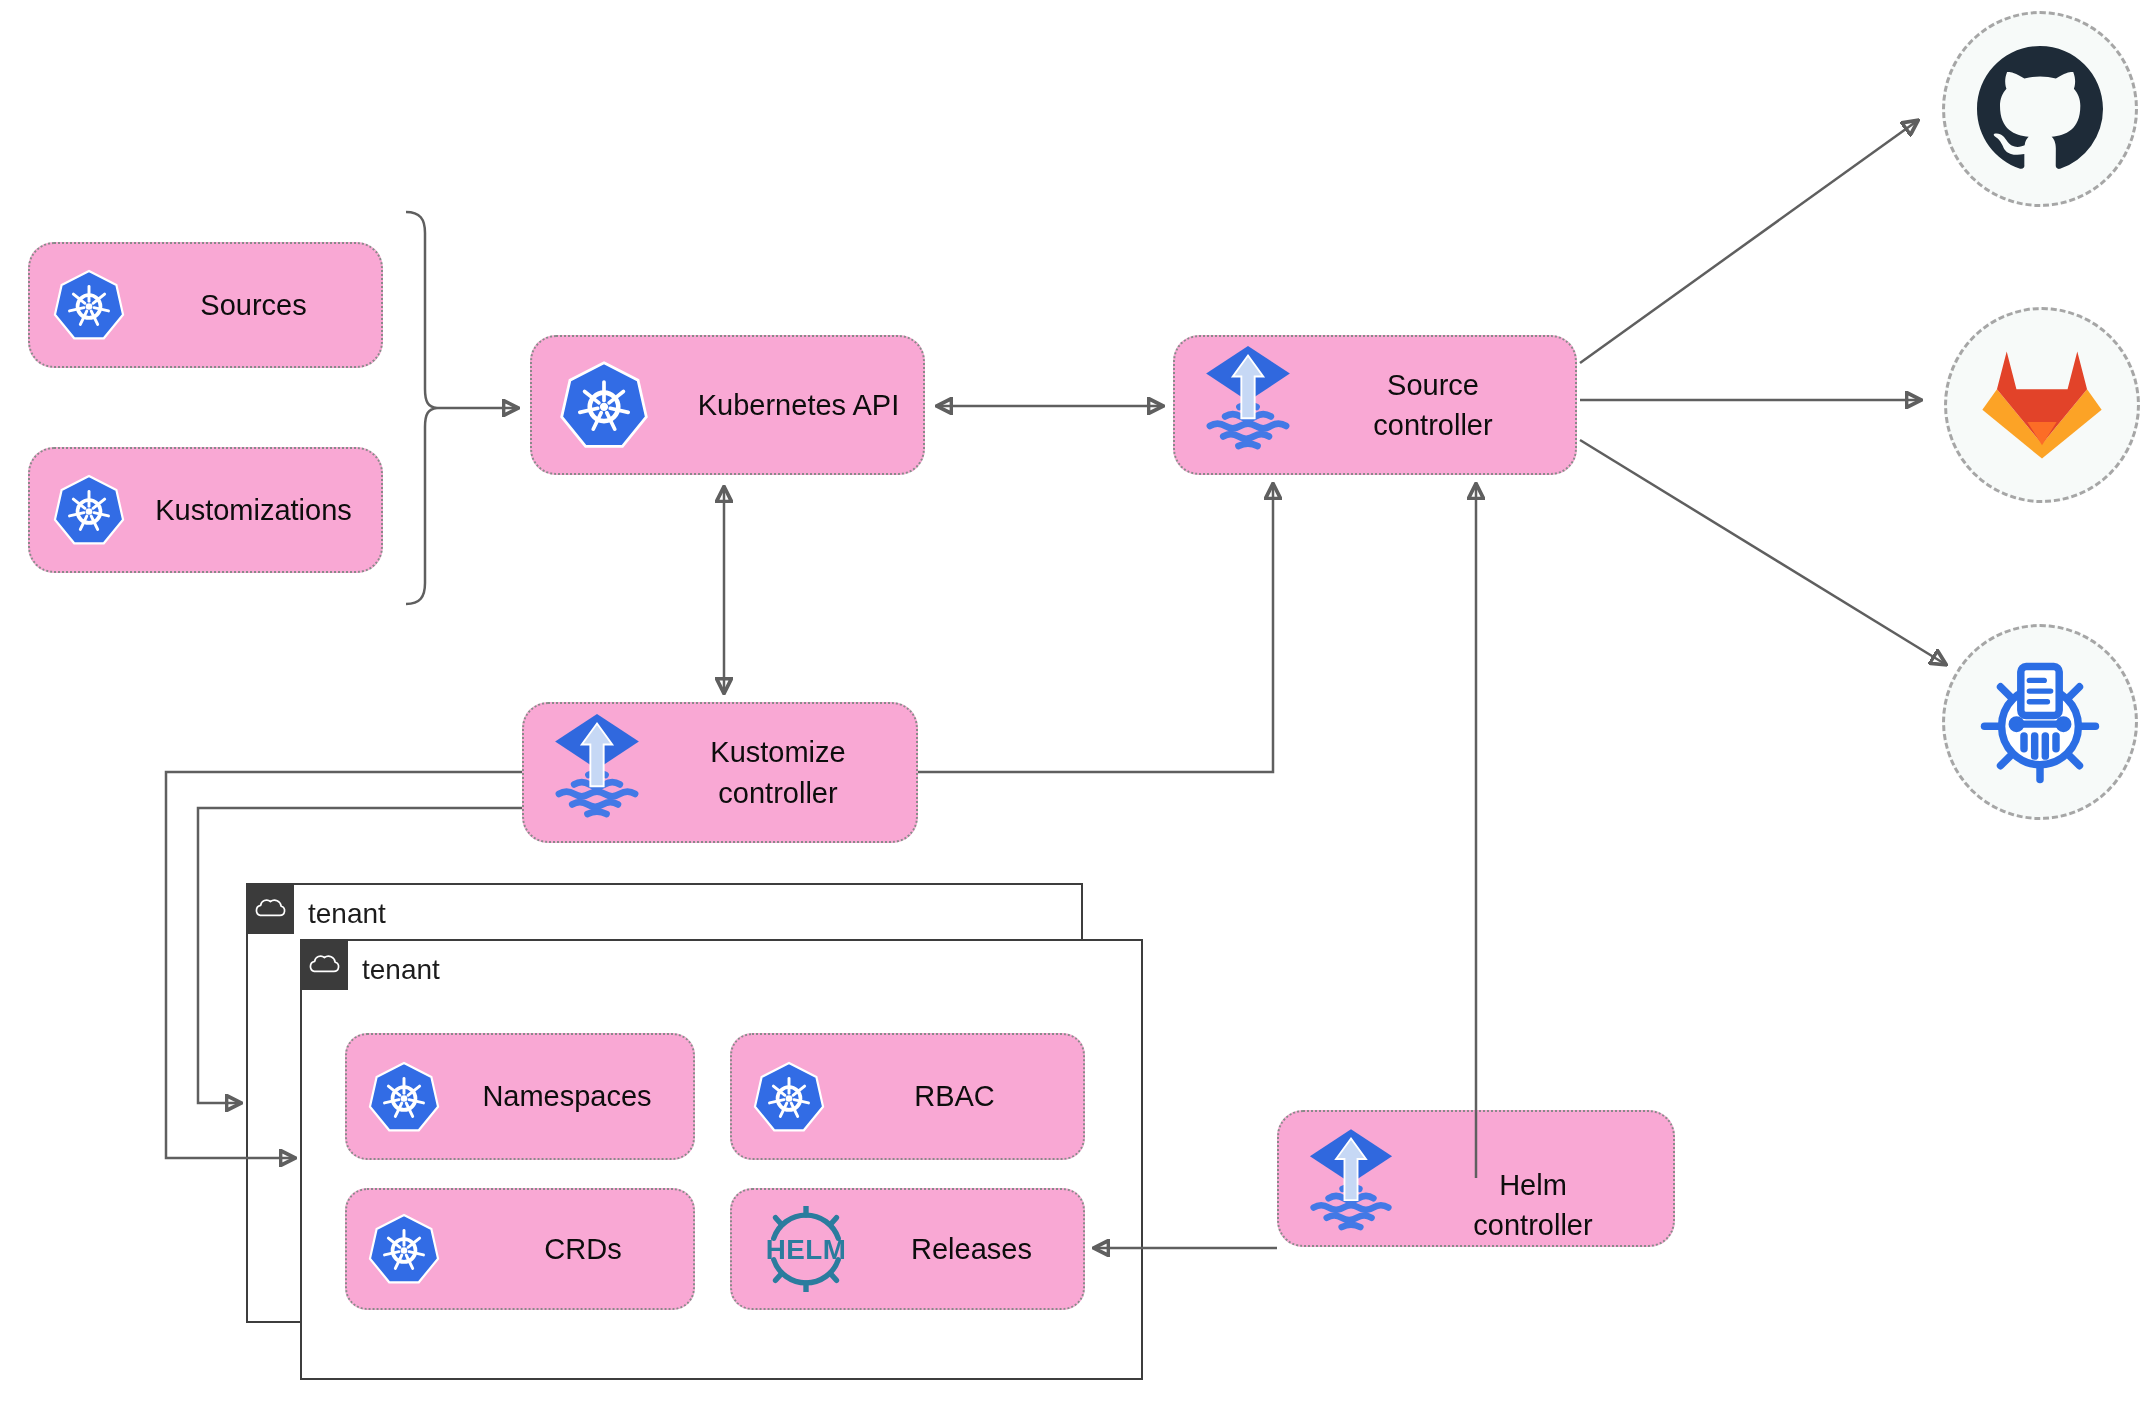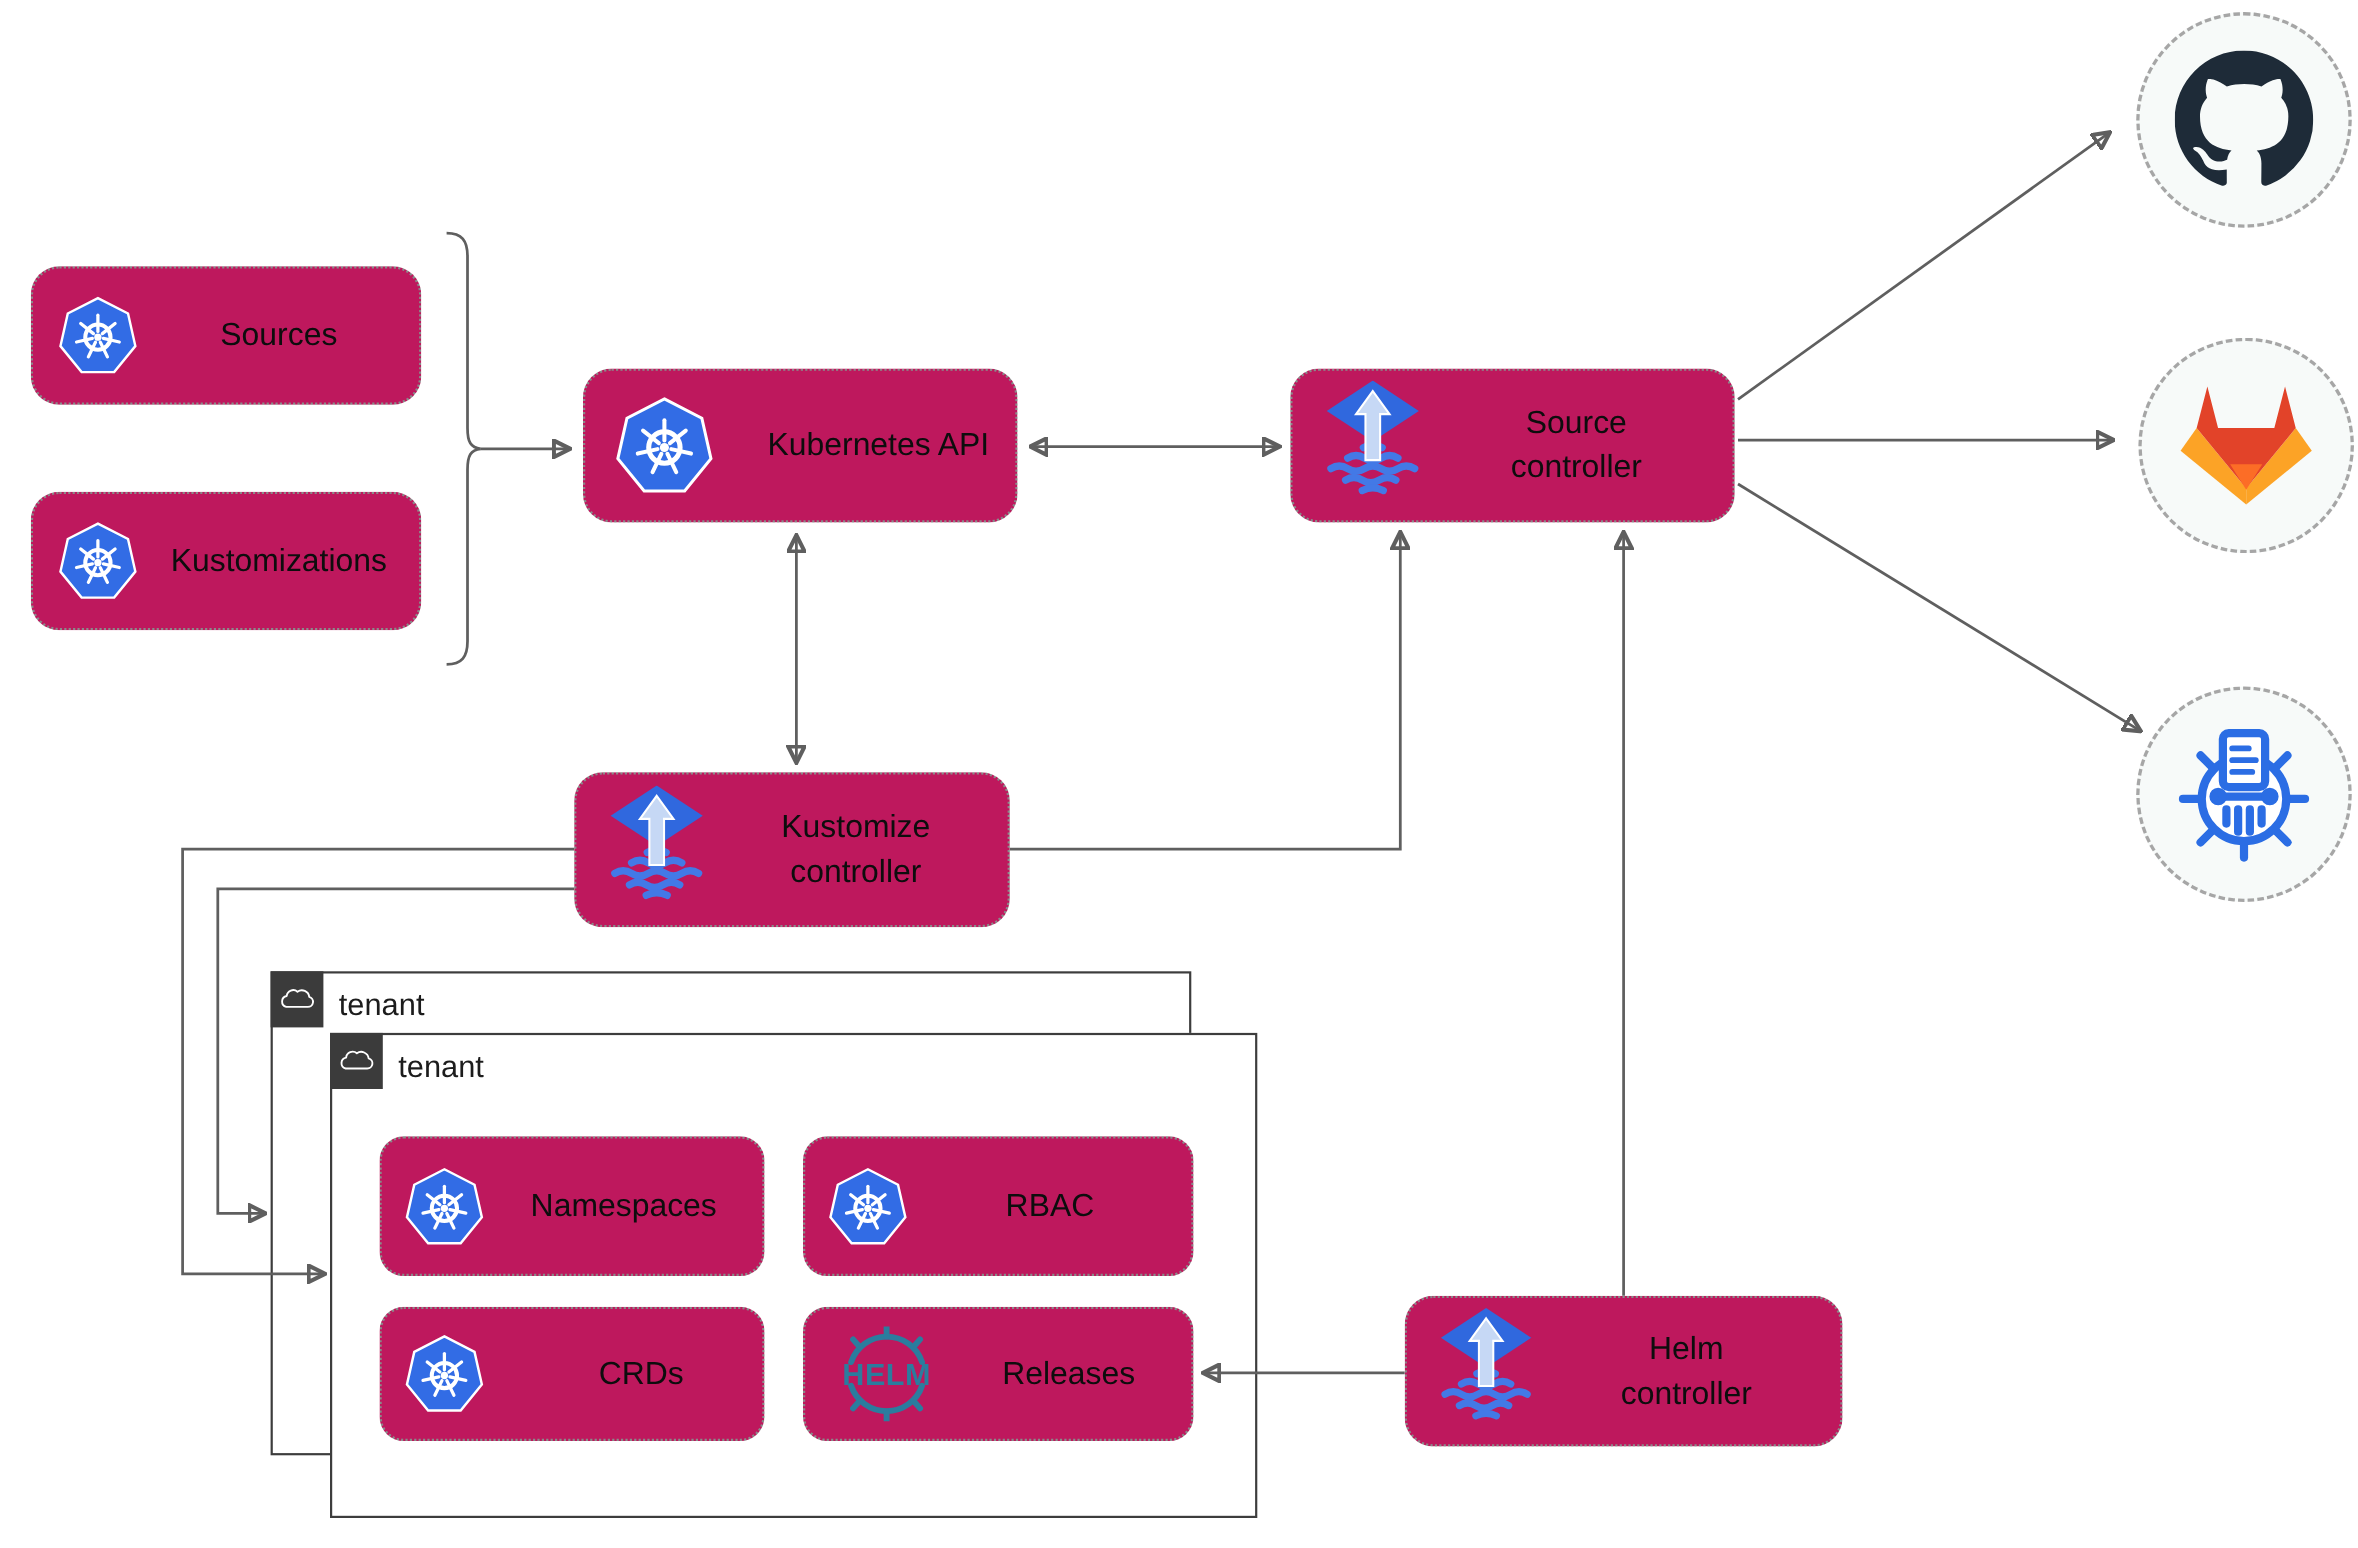--- a/index.html
+++ b/index.html
@@ -1,20 +1,20 @@
 <!DOCTYPE html>
 <html><head>
 <meta charset="utf-8">
 <style>
   html,body{margin:0;padding:0;background:#ffffff;}
   .canvas{position:relative;width:2144px;height:1407px;background:#fff;
           font-family:"Liberation Sans", sans-serif;overflow:hidden;}
 
   
-  .node{position:absolute;background:#be185d;border:2px dotted #8a8a8a;border-radius:26px;
+  .node{position:absolute;background:#f9a8d4;border:2px dotted #8a8a8a;border-radius:26px;
         display:flex;align-items:center;box-sizing:border-box;z-index:3;}
   .node .icon{flex:0 0 auto;display:flex;align-items:center;justify-content:center;}
   .node .label{flex:1;text-align:center;font-size:29px;color:#0d0d0d;line-height:1.38;}
   .node .label span{display:inline-block;}
   .node .label.wrap2 span{max-width:180px;}
 
   
   .tenant-box{position:absolute;background:#ffffff;border:2px solid #3d3d3d;box-sizing:border-box;}
   .tenant-tab{position:absolute;left:-2px;top:-2px;width:48px;height:51px;background:#3b3b3b;
               display:flex;align-items:center;justify-content:center;}
@@ -147,21 +147,21 @@
           <path d="M5,84 q8,-5 16,0 t16,0 t16,0 t16,0 t16,0"></path>
           <path d="M19,95 q8,-5 16,0 t16,0 t16,0"></path>
           <path d="M35,105 q10,-5 20,0"></path>
         </g>
         <path d="M45,10 L61,32 L52,32 L52,76 L38,76 L38,32 L29,32 Z" fill="#c6d8f5" stroke="#fff" stroke-width="2"></path>
       </svg>
     </span>
     <div class="label wrap2"><span>Kustomize controller</span></div>
   </div>
 
-  <div class="node" style="left:1277px;top:1178px;width:398px;height:137px;padding-left:30px;">
+  <div class="node" style="left:1277px;top:1110px;width:398px;height:137px;padding-left:30px;align-items:flex-end;">
     <span class="icon">
       <svg viewBox="0 0 90 124" width="84" height="116">
         <polygon points="45,0 89,29 45,58 1,29" fill="#3068de"></polygon>
         <g stroke="#4379e6" stroke-width="7" fill="none" stroke-linecap="round">
           <path d="M36,64 q9,-5 18,0"></path>
           <path d="M21,74 q8,-5 16,0 t16,0 t16,0"></path>
           <path d="M5,84 q8,-5 16,0 t16,0 t16,0 t16,0 t16,0"></path>
           <path d="M19,95 q8,-5 16,0 t16,0 t16,0"></path>
           <path d="M35,105 q10,-5 20,0"></path>
         </g>

